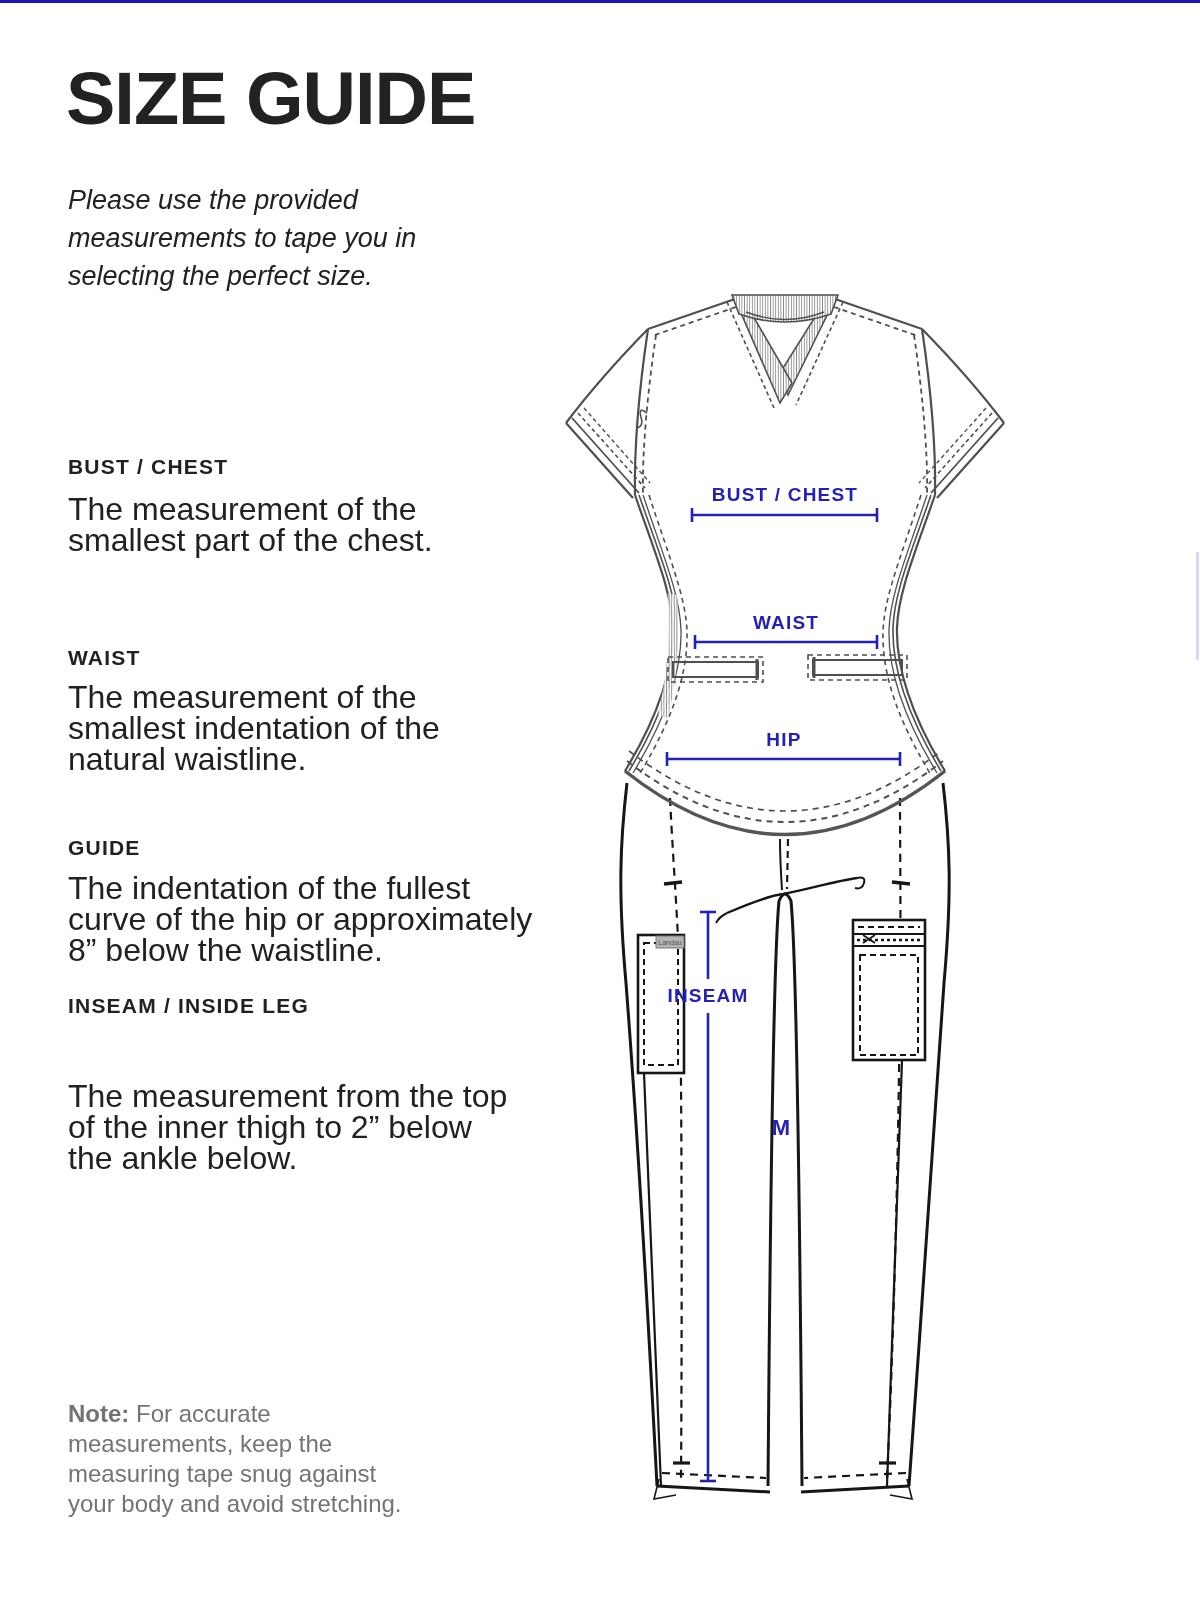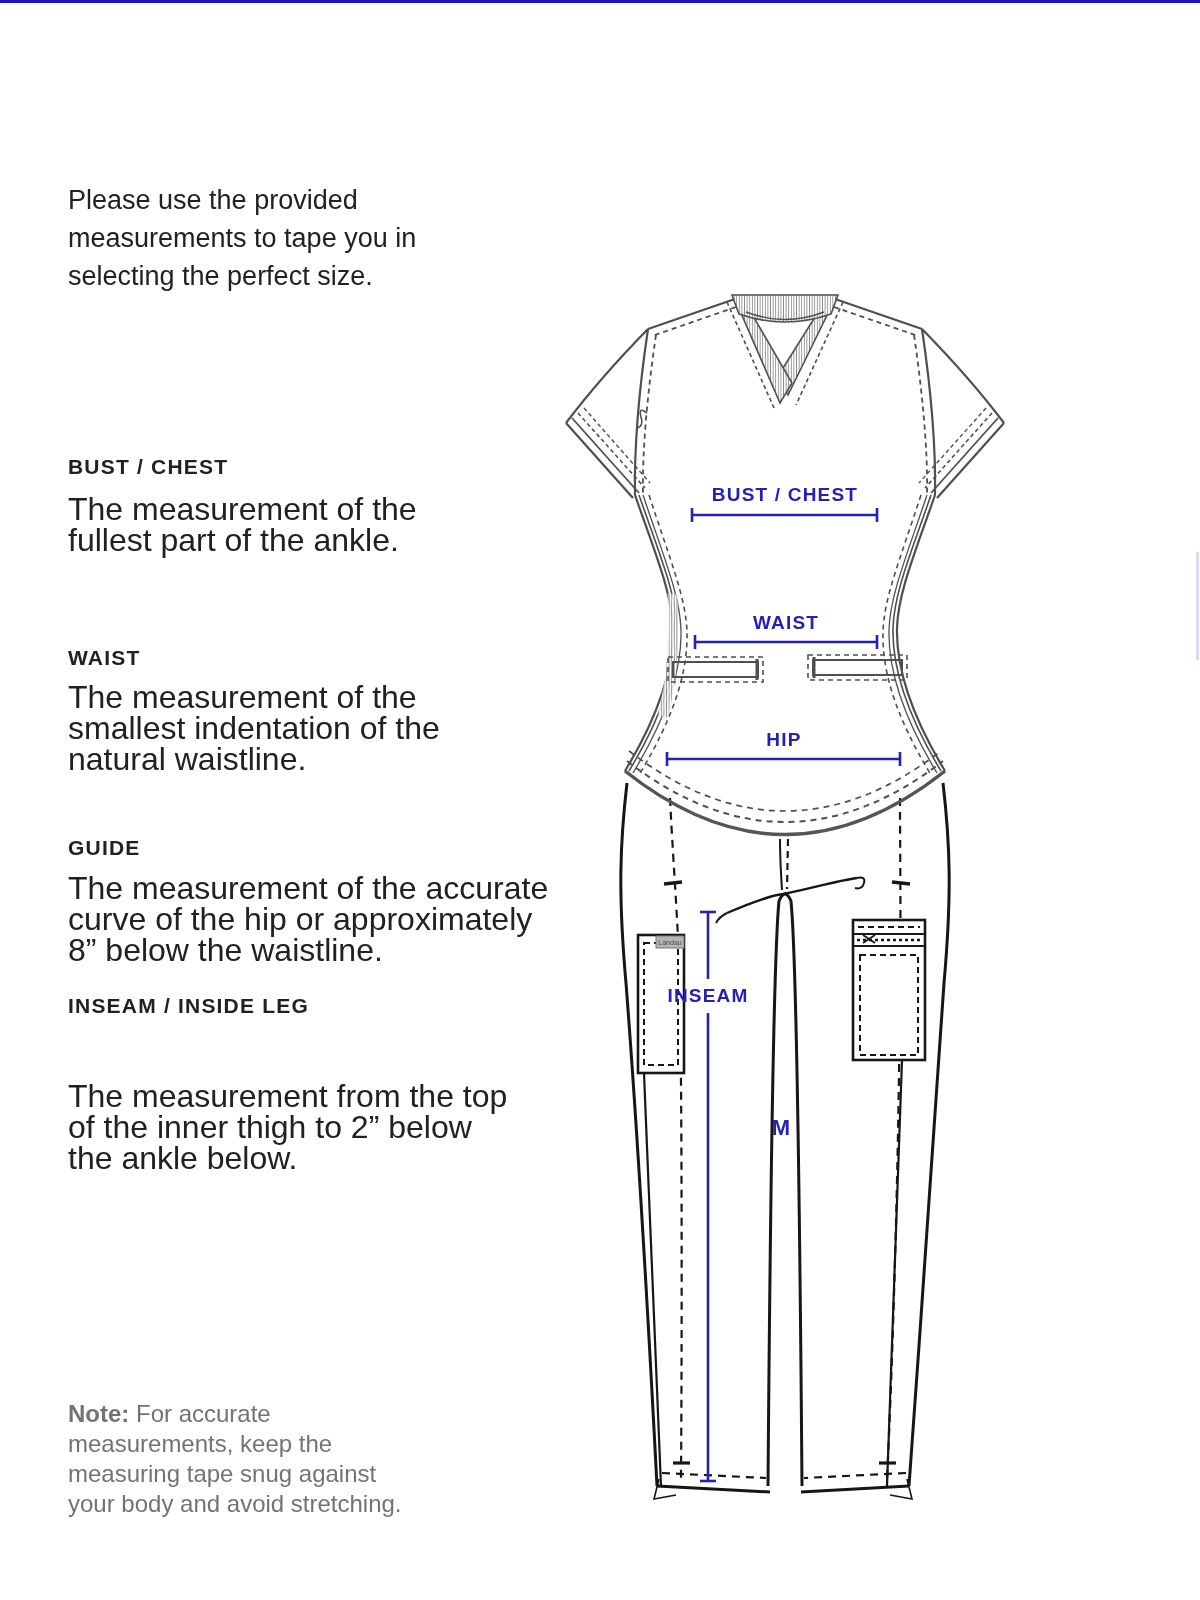--- a/index.html
+++ b/index.html
@@ -2,59 +2,60 @@
 <html><head>
 <meta charset="utf-8">
 <style>
   html,body{margin:0;padding:0;background:#ffffff;}
   .page{position:relative;width:1200px;height:1600px;background:#ffffff;overflow:hidden;
         font-family:"Liberation Sans",sans-serif;color:#1f1f1f;}
   .top-border{position:absolute;left:0;top:0;width:1200px;height:3px;background:#1c16b8;}
   .edge-sliver{position:absolute;left:1196px;top:552px;width:3px;height:108px;background:#c9c9ee;opacity:.7;}
   .title{position:absolute;left:66px;top:62px;margin:0;font-size:74px;font-weight:700;
          letter-spacing:-1px;color:#222222;line-height:1;}
-  .intro{position:absolute;left:68px;top:181px;font-size:27px;line-height:38px;color:#212121;white-space:nowrap;}
+  .intro{position:absolute;left:68px;top:181px;font-size:27px;line-height:38px;color:#212121;white-space:nowrap;font-style:italic;}
   .def-h{position:absolute;left:68px;margin:0;font-size:21px;font-weight:700;letter-spacing:1.2px;
          color:#212121;white-space:nowrap;}
   .def-b{position:absolute;left:68px;font-size:32px;line-height:31px;color:#212121;white-space:nowrap;}
   .note{position:absolute;left:68px;top:1399px;font-size:24px;line-height:30px;color:#737373;white-space:nowrap;}
   .note strong{font-weight:700;}
   .diagram{position:absolute;left:530px;top:283px;}
   svg text.blab{font-family:"Liberation Sans",sans-serif;font-weight:700;fill:#2421b6;}
 </style>
 </head>
 <body>
 
 <div class="page">
   <div class="top-border"></div>
   <div class="edge-sliver"></div>
 
+  <h1 class="title">SIZE GUIDE</h1>
 
   <div class="intro">
     <div>Please use the provided</div>
     <div>measurements to tape you in</div>
     <div>selecting the perfect size.</div>
   </div>
 
   <h3 class="def-h" style="top:455px">BUST / CHEST</h3>
   <div class="def-b" style="top:494px">
     <div>The measurement of the</div>
-    <div>fullest part of the ankle.</div>
+    <div>smallest part of the chest.</div>
   </div>
 
   <h3 class="def-h" style="top:646px">WAIST</h3>
   <div class="def-b" style="top:682px">
     <div>The measurement of the</div>
     <div>smallest indentation of the</div>
     <div>natural waistline.</div>
   </div>
 
   <h3 class="def-h" style="top:836px">GUIDE</h3>
   <div class="def-b" style="top:873px">
-    <div>The measurement of the accurate</div>
+    <div>The indentation of the fullest</div>
     <div>curve of the hip or approximately</div>
     <div>8” below the waistline.</div>
   </div>
 
   <h3 class="def-h" style="top:994px">INSEAM / INSIDE LEG</h3>
   <div class="def-b" style="top:1081px">
     <div>The measurement from the top</div>
     <div>of the inner thigh to 2” below</div>
     <div>the ankle below.</div>
   </div>

